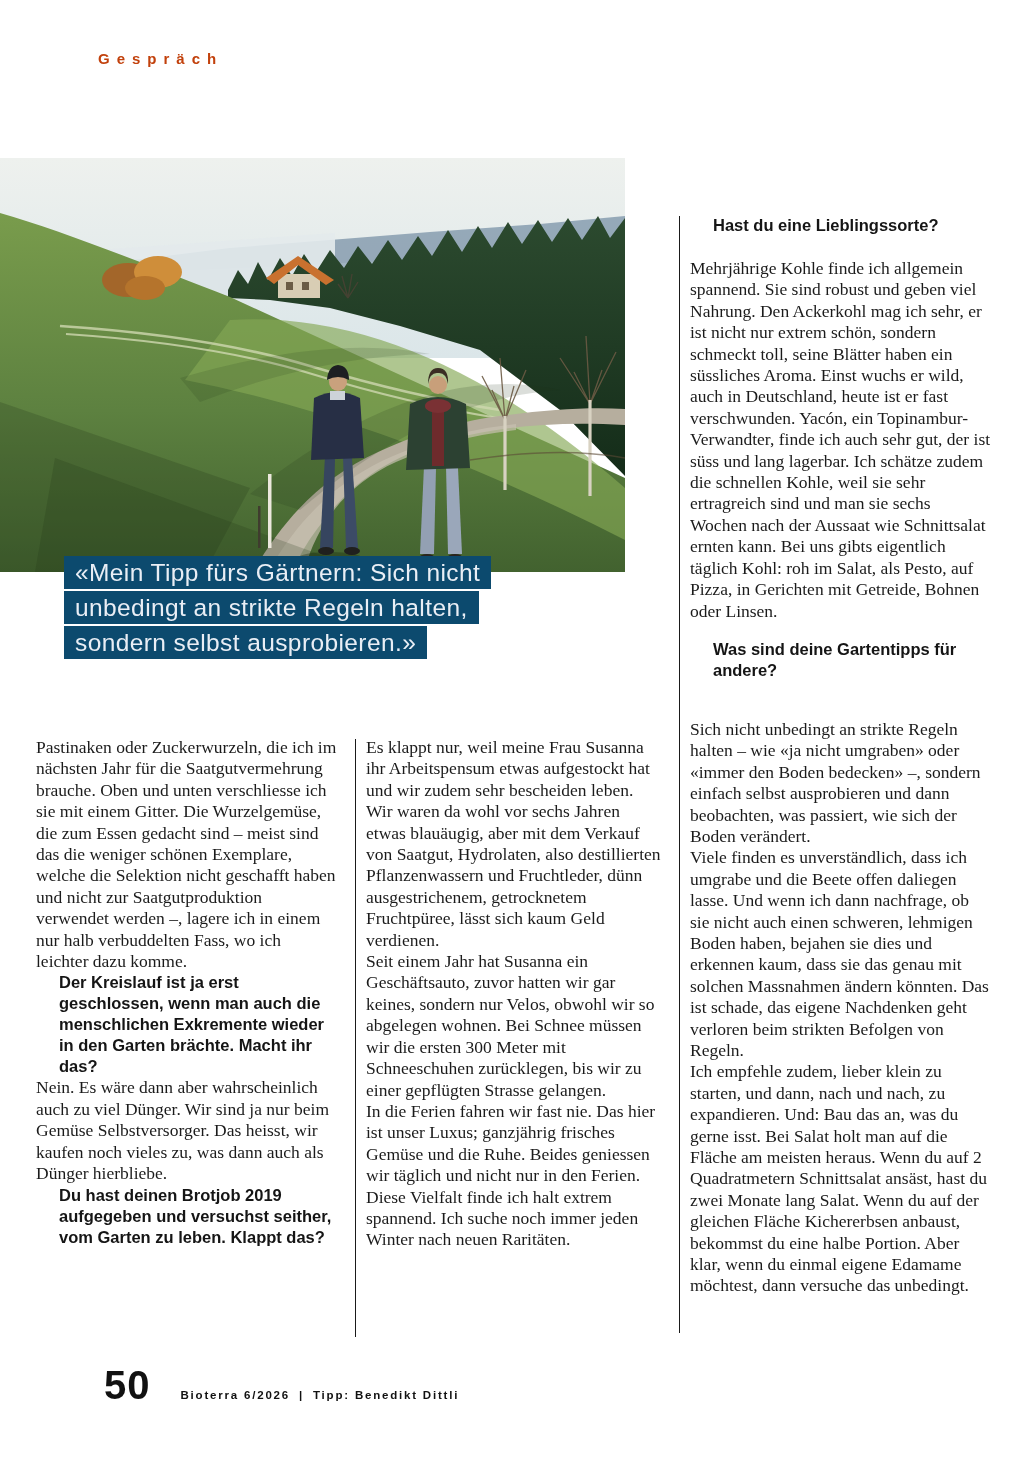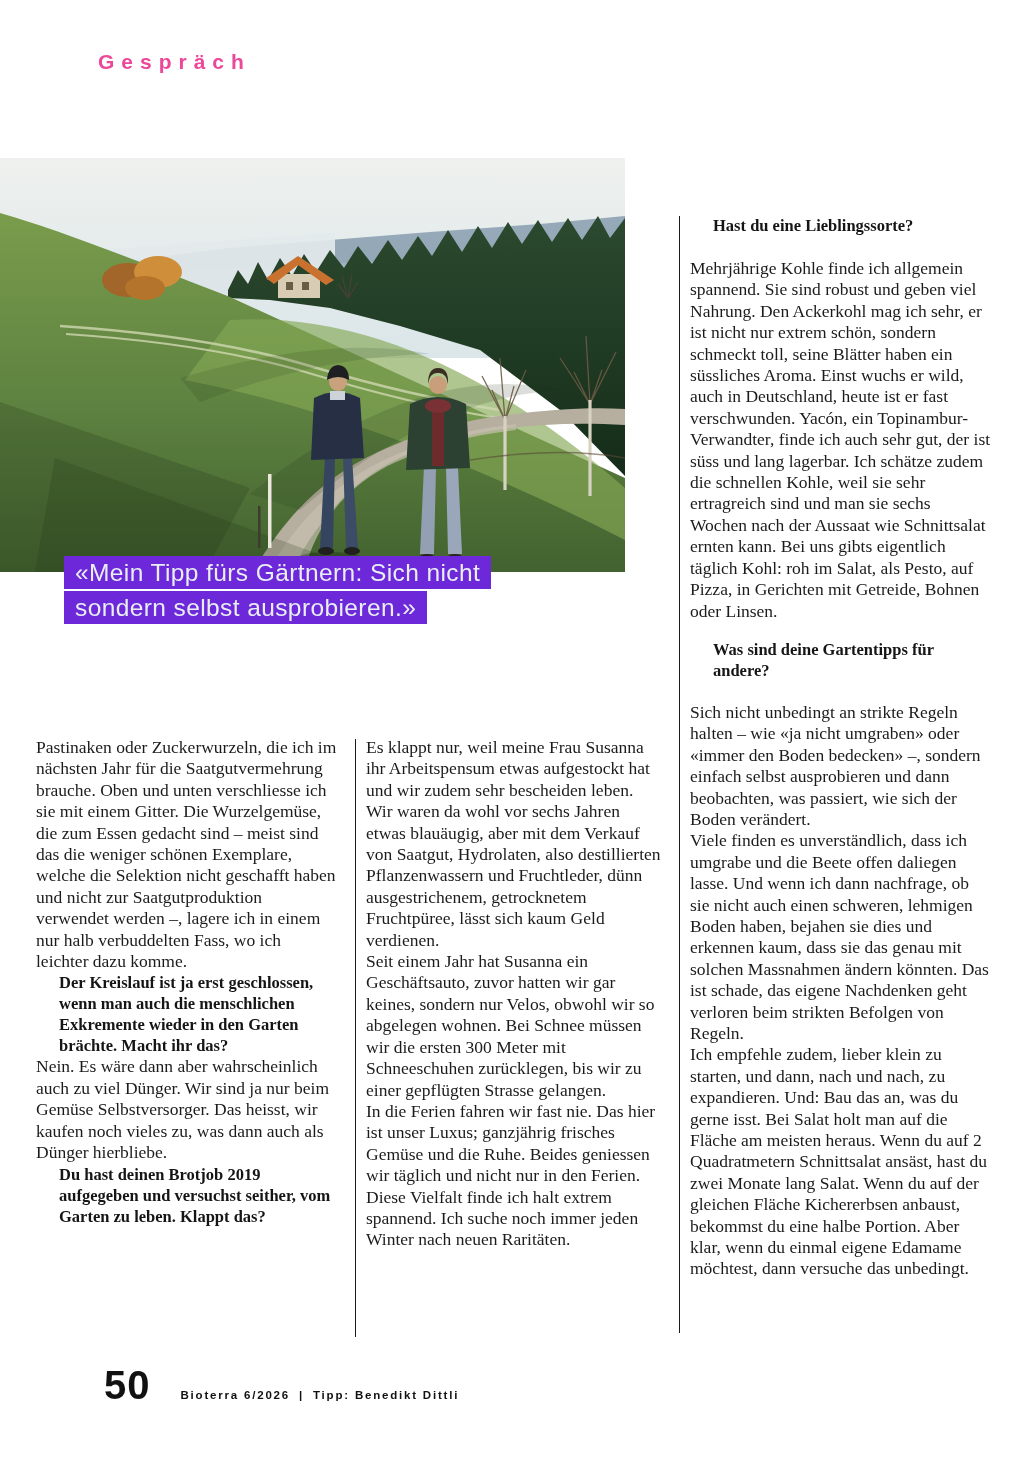--- a/index.html
+++ b/index.html
@@ -1,38 +1,38 @@
 <!DOCTYPE html>
 <html><head>
 <meta charset="utf-8">
 <style>
   html,body { margin:0; padding:0; background:#ffffff; }
   .page { position:relative; width:1036px; height:1458px; background:#ffffff; overflow:hidden;
           font-family:"Liberation Sans", sans-serif; }
 
-  .kicker { position:absolute; left:98px; top:50px; font-weight:bold; font-size:21px;
-            letter-spacing:7px; color:#ec4899; }
+  .kicker { position:absolute; left:98px; top:50px; font-weight:bold; font-size:15px;
+            letter-spacing:7px; color:#c2410c; }
 
   .photo { position:absolute; left:0; top:158px; width:625px; height:414px; }
   .photo svg { display:block; width:100%; height:100%; }
 
   .pullquote { position:absolute; left:64px; top:556px; }
-  .pullquote .line { display:table; background:#6d28d9; color:#e9eef5; font-size:24.5px;
+  .pullquote .line { display:table; background:#0c4a6e; color:#e9eef5; font-size:24.5px;
                      line-height:33px; padding:0 11px; margin-bottom:2px; letter-spacing:0.4px; }
 
   .col { position:absolute; font-family:"Liberation Serif", serif; font-size:17.5px;
          line-height:21.4px; color:#1b1b1b; }
-  .col p { margin:0;font-family:Liberation Serif, serif; }
+  .col p { margin:0; }
   .q { font-family:"Liberation Sans", sans-serif; font-weight:bold; font-size:16.5px;
        line-height:21px; padding-left:23px; margin:17px 0 19px; color:#151515; }
   .col1 { left:36px;  top:737px; width:301px; }
   .col2 { left:366px; top:737px; width:297px; }
   .col3 { left:690px; top:215px; width:301px; }
   .col3 .q-first  { margin:0 0 22px; }
-  .col3 .q-second { margin:17px 0 21px; }
+  .col3 .q-second { margin:17px 0 38px; }
 
   .vrule { position:absolute; width:1px; background:#1a1a1a; }
   .vrule1 { left:355px; top:739px; height:598px; }
   .vrule2 { left:679px; top:216px; height:1117px; }
 
   .footer { position:absolute; left:104px; top:1363px; display:flex; align-items:baseline; gap:30px; }
   .pagenum { font-weight:bold; font-size:40px; letter-spacing:1px; color:#111; }
   .credit  { font-weight:bold; font-size:11.5px; letter-spacing:1.8px; color:#111; }
   .credit .sep { margin:0 9px; }
 </style>
@@ -144,20 +144,21 @@
         <rect x="432" y="246" width="12" height="62" fill="#6e2b2c"></rect>
         <ellipse cx="438" cy="248" rx="13" ry="7" fill="#7a3134"></ellipse>
         <circle cx="438" cy="227" r="9" fill="#c89f7a"></circle>
         <path d="M428,226 Q428,210 438,210 Q449,210 448,226 Q446,214 438,215 Q430,214 428,226 Z" fill="#3a2e24"></path>
       </g>
     </svg>
   </div>
 
   <div class="pullquote">
     <span class="line">«Mein Tipp fürs Gärtnern: Sich nicht</span>
+    <span class="line">unbedingt an strikte Regeln halten,</span>
     <span class="line">sondern selbst ausprobieren.»</span>
   </div>
 
   <div class="col col1">
     <p>Pastinaken oder Zuckerwurzeln, die ich im nächsten Jahr für die Saatgutvermehrung brauche. Oben und unten verschliesse ich sie mit einem Gitter. Die Wurzelgemüse, die zum Essen gedacht sind – meist sind das die weniger schönen Exemplare, welche die Selektion nicht geschafft haben und nicht zur Saatgutproduktion verwendet werden –, lagere ich in einem nur halb verbuddelten Fass, wo ich leichter dazu komme.</p>
     <p class="q">Der Kreislauf ist ja erst geschlossen, wenn man auch die menschlichen Exkremente wieder in den Garten brächte. Macht ihr das?</p>
     <p>Nein. Es wäre dann aber wahrscheinlich auch zu viel Dünger. Wir sind ja nur beim Gemüse Selbstversorger. Das heisst, wir kaufen noch vieles zu, was dann auch als Dünger hierbliebe.</p>
     <p class="q">Du hast deinen Brotjob 2019 aufgegeben und versuchst seither, vom Garten zu leben. Klappt das?</p>
   </div>
 

